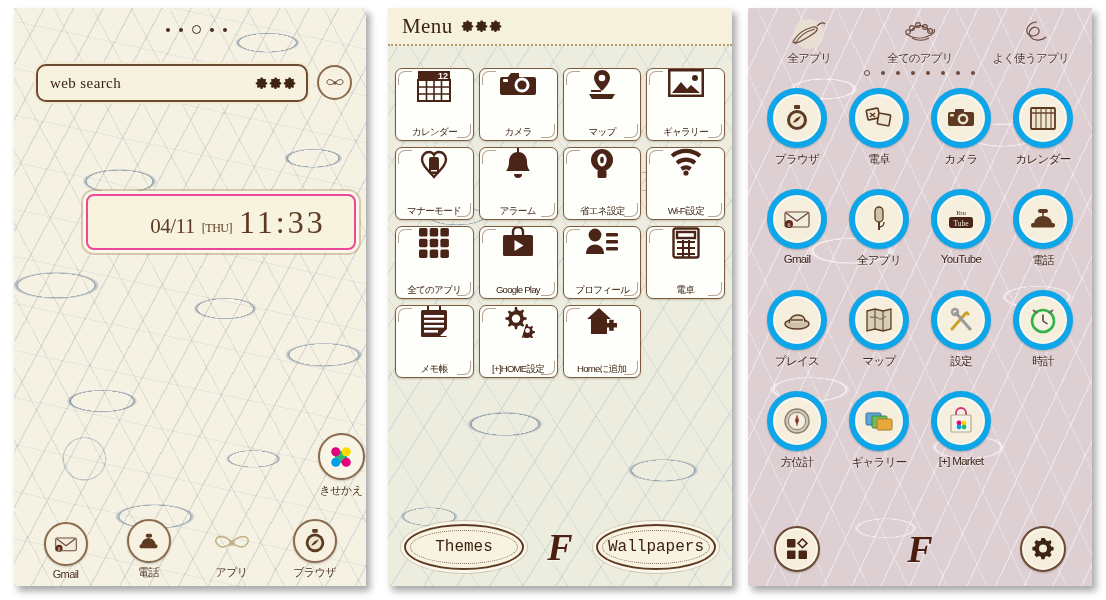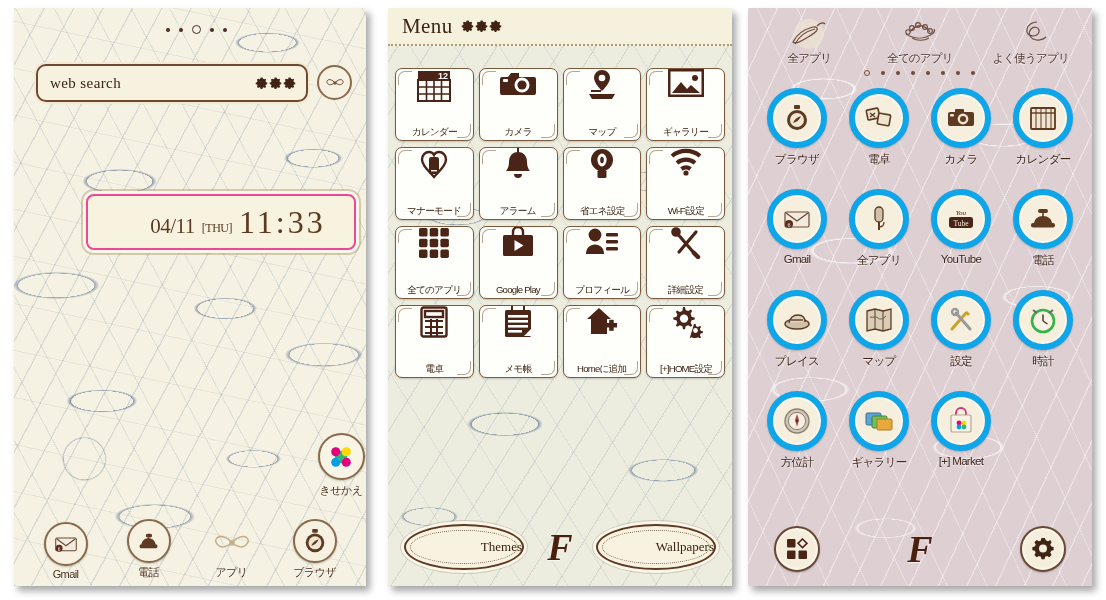--- a/index.html
+++ b/index.html
@@ -174,23 +174,23 @@
 
   .menu-bottom{
     position:absolute;left:0;bottom:10px;width:100%;height:58px;z-index:5;
     display:flex;align-items:center;justify-content:space-between;padding:0 16px;
     box-sizing:border-box;
   }
   .oval-btn{
     width:116px;height:42px;border-radius:50%;
     background:#f7f3e0;border:2px solid #5e3a22;
     box-shadow:0 0 0 3px #faf7ea, 0 0 0 4px rgba(94,58,34,.2), 0 1px 3px rgba(0,0,0,.2);
-    display:flex;align-items:center;justify-content:flex-end;
-    color:#3d2010;font-size:13px;
-    font-family:Liberation Serif, serif;
+    display:flex;align-items:center;justify-content:center;
+    color:#3d2010;font-size:16px;
+    font-family:Liberation Mono, monospace;
     position:relative;
   }
   .oval-btn:before{
     content:"";position:absolute;inset:4px;border-radius:50%;
     border:1.5px dotted rgba(94,58,34,.75);
   }
   .f-mark{
     color:#4a1f10;font-size:38px;line-height:1;
     font-family:"Liberation Serif","DejaVu Serif",serif;
     font-style:italic;font-weight:bold;
@@ -518,31 +518,20 @@
             <circle cx="10" cy="8" r="6.4"></circle>
             <path d="M1 27c0-6 4-9.5 9-9.5s9 3.5 9 9.5z"></path>
             <rect x="21" y="6" width="12" height="3.4" rx="1.2"></rect>
             <rect x="21" y="13" width="12" height="3.4" rx="1.2"></rect>
             <rect x="21" y="20" width="12" height="3.4" rx="1.2"></rect>
           </svg>
         </div>
         <div class="t-label">プロフィール</div>
       </div>
 
-      <div class="tile">
-        <div class="t-icon">
-          <svg width="32" height="32" viewBox="0 0 32 32" fill="none" stroke="#4a2416" stroke-width="3.2" stroke-linecap="round">
-            <path d="M6 5l18 21"></path>
-              <path d="M26 5L9 25"></path>
-            <circle cx="6" cy="5" r="3.2" fill="#4a2416"></circle>
-            <path d="M24 26l4 4" stroke-width="4.5"></path>
-          </svg>
-        </div>
-        <div class="t-label">詳細設定</div>
-      </div>
 
       <div class="tile">
         <div class="t-icon">
           <svg width="28" height="32" viewBox="0 0 28 32" fill="none" stroke="#4a2416" stroke-width="2.4">
             <rect x="1.5" y="1.5" width="25" height="29" rx="2"></rect>
             <rect x="5" y="5" width="18" height="6" fill="none"></rect>
             <path d="M5 15h18M5 21h18M5 27h18M11 13v18M17 13v18" stroke-width="2"></path>
           </svg>
         </div>
         <div class="t-label">電卓</div>
@@ -559,39 +548,39 @@
             <rect x="4" y="19" width="20" height="2.6" fill="#fff"></rect>
             <rect x="4" y="24" width="14" height="2.6" fill="#fff"></rect>
             <path d="M20 30l7-7v7z" fill="#fff"></path>
           </svg>
         </div>
         <div class="t-label">メモ帳</div>
       </div>
 
       <div class="tile">
         <div class="t-icon">
-          <svg width="34" height="30" viewBox="0 0 34 30" fill="#4a2416">
-            <path d="M14 2L2 13h4v15h16V13h4z"></path>
-            <rect x="21" y="17" width="11" height="4.5"></rect>
-              <rect x="24.2" y="13.8" width="4.5" height="11"></rect>
-          </svg>
-        </div>
-        <div class="t-label">Homeに追加</div>
-      </div>
-
-      <div class="tile">
-        <div class="t-icon">
           <svg width="34" height="32" viewBox="0 0 34 32" fill="#4a2416">
             <path d="M14 1l2 0 .6 3 2.6 1.1 2.6-1.6 1.4 1.4-1.6 2.6L22.7 11l3 .6v2l-3 .6-1.1 2.6 1.6 2.6-1.4 1.4-2.6-1.6-2.6 1.1-.6 3h-2l-.6-3-2.6-1.1-2.6 1.6-1.4-1.4 1.6-2.6L7.3 14.2l-3-.6v-2l3-.6L8.4 8.4 6.8 5.8 8.2 4.4l2.6 1.6 2.6-1.1z"></path>
             <circle cx="15" cy="12.6" r="4.2" fill="#fff"></circle>
             <path d="M25 18l1.6 0 .5 2.2 2 .8 1.9-1.2 1.1 1.1-1.2 1.9.8 2 2.2.5v1.6l-2.2.5-.8 2 1.2 1.9-1.1 1.1-1.9-1.2-2 .8-.5 2.2H25l-.5-2.2-2-.8-1.9 1.2"></path>
             <circle cx="26.5" cy="24.5" r="2.4" fill="#fff"></circle>
           </svg>
         </div>
         <div class="t-label">[+]HOME設定</div>
+      </div>
+
+      <div class="tile">
+        <div class="t-icon">
+          <svg width="34" height="30" viewBox="0 0 34 30" fill="#4a2416">
+            <path d="M14 2L2 13h4v15h16V13h4z"></path>
+            <rect x="21" y="17" width="11" height="4.5"></rect>
+              <rect x="24.2" y="13.8" width="4.5" height="11"></rect>
+          </svg>
+        </div>
+        <div class="t-label">Homeに追加</div>
       </div>
     </div>
 
     <div class="menu-bottom">
       <div class="oval-btn">
         <span>Themes</span>
       </div>
       <div class="f-mark">F</div>
       <div class="oval-btn">
         <span>Wallpapers</span>

